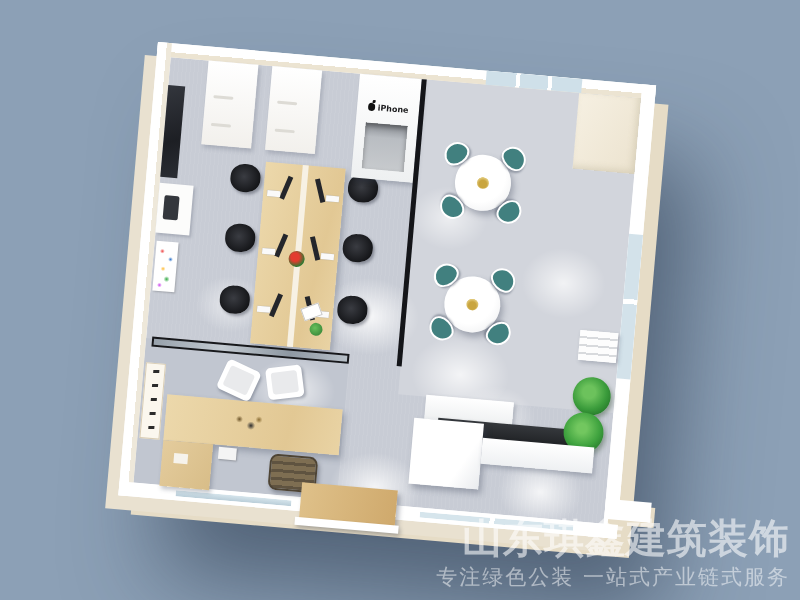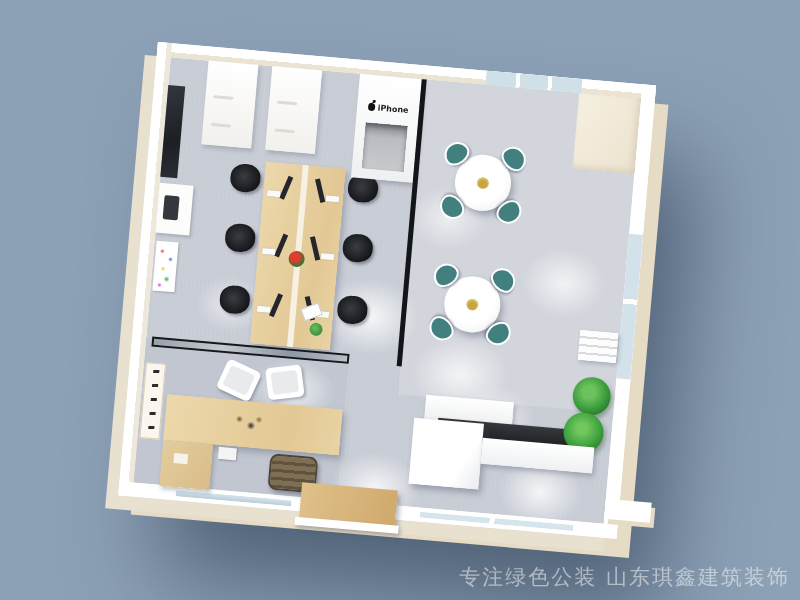--- a/index.html
+++ b/index.html
@@ -221,15 +221,16 @@
     <div class="abs rec-plant"></div>
     <div class="abs rec-desk"></div>
     <div class="abs rec-arm"></div>
 
     <div class="abs entr-step"></div>
     <div class="abs entr-sill"></div>
     <div class="abs ledge-right"></div>
   </div>
 
   <div class="watermark">
-    <div class="wm2">专注绿色公装  山东琪鑫建筑装饰</div>
+    <div class="wm1">山东琪鑫建筑装饰</div>
+    <div class="wm2">专注绿色公装  一站式产业链式服务</div>
   </div>
 </div>
 
 </body></html>

